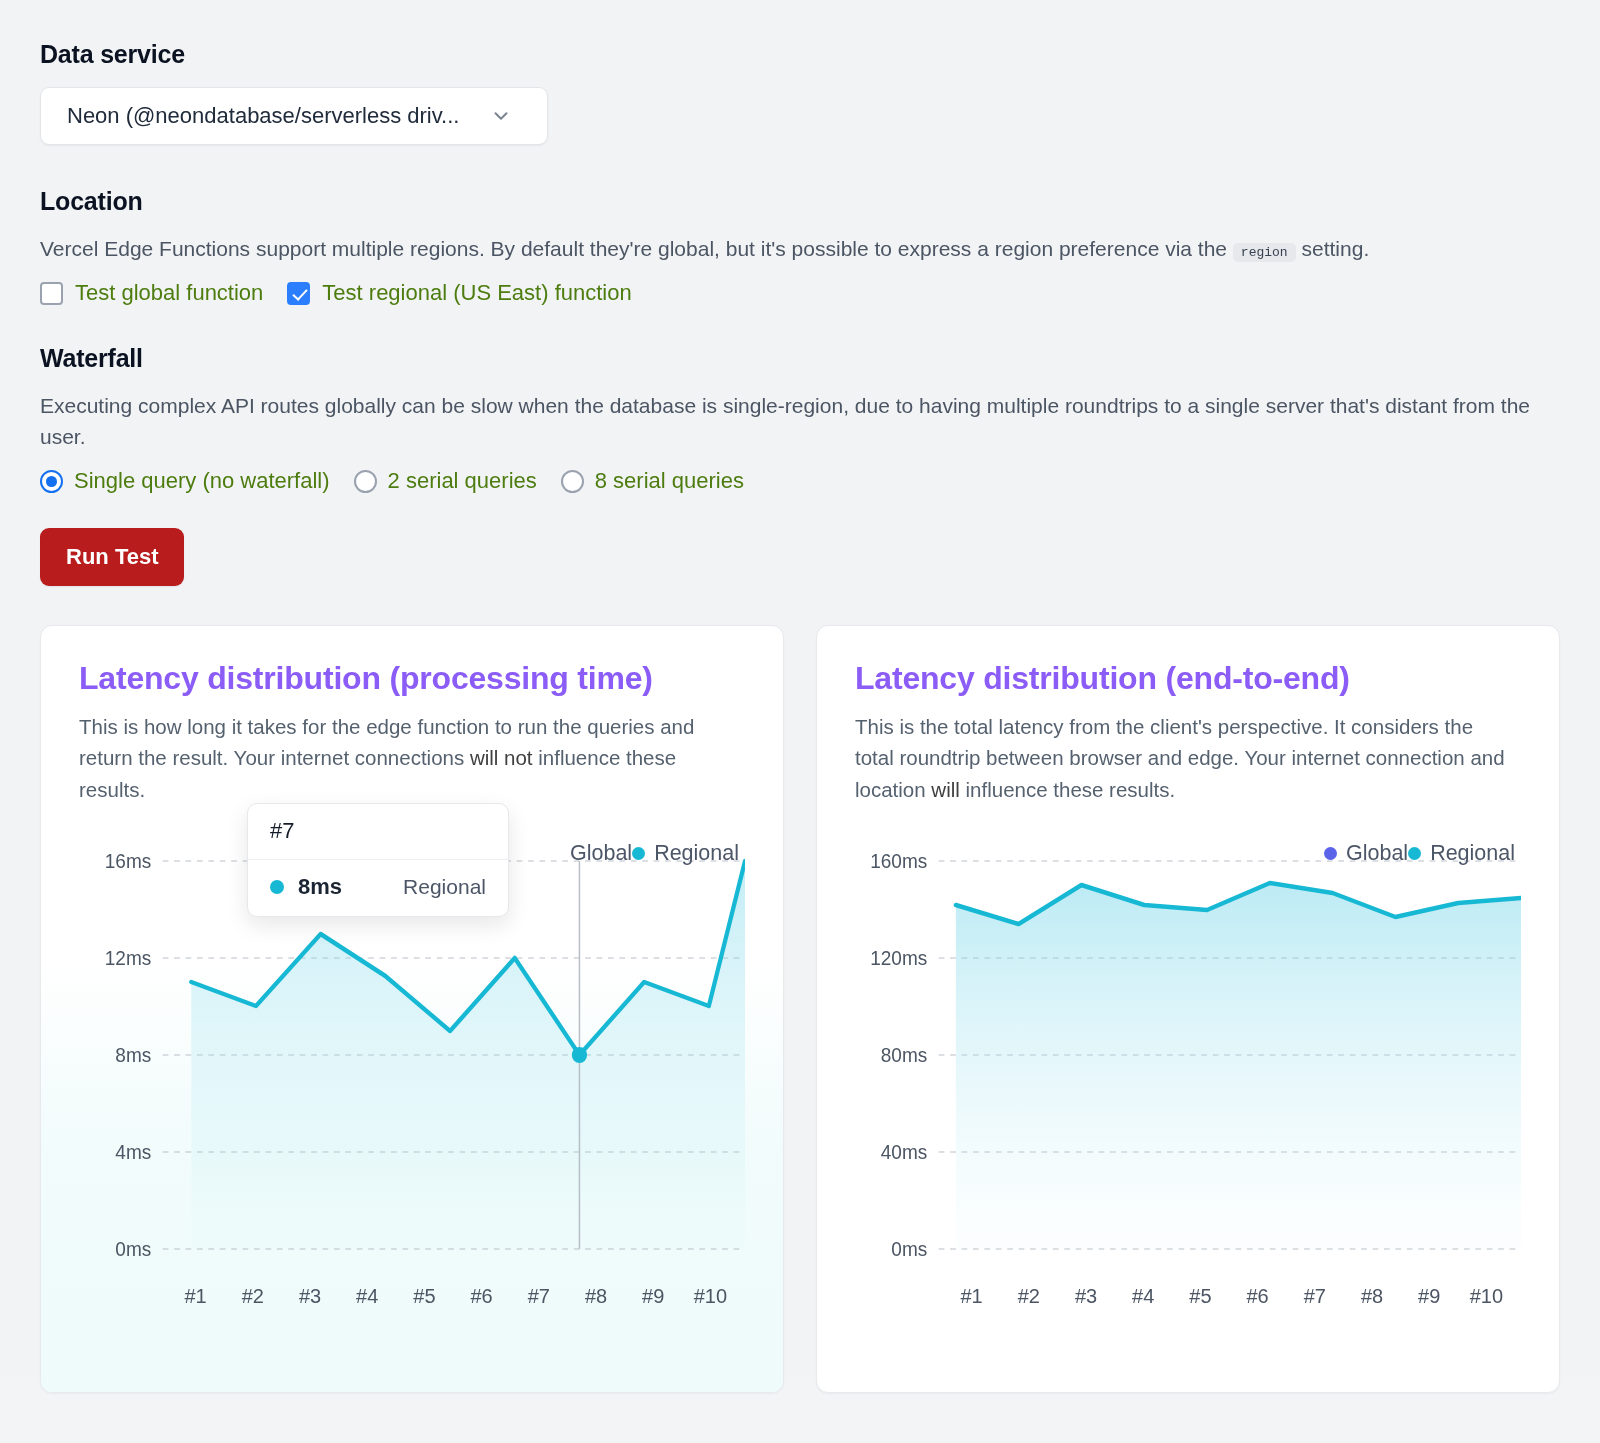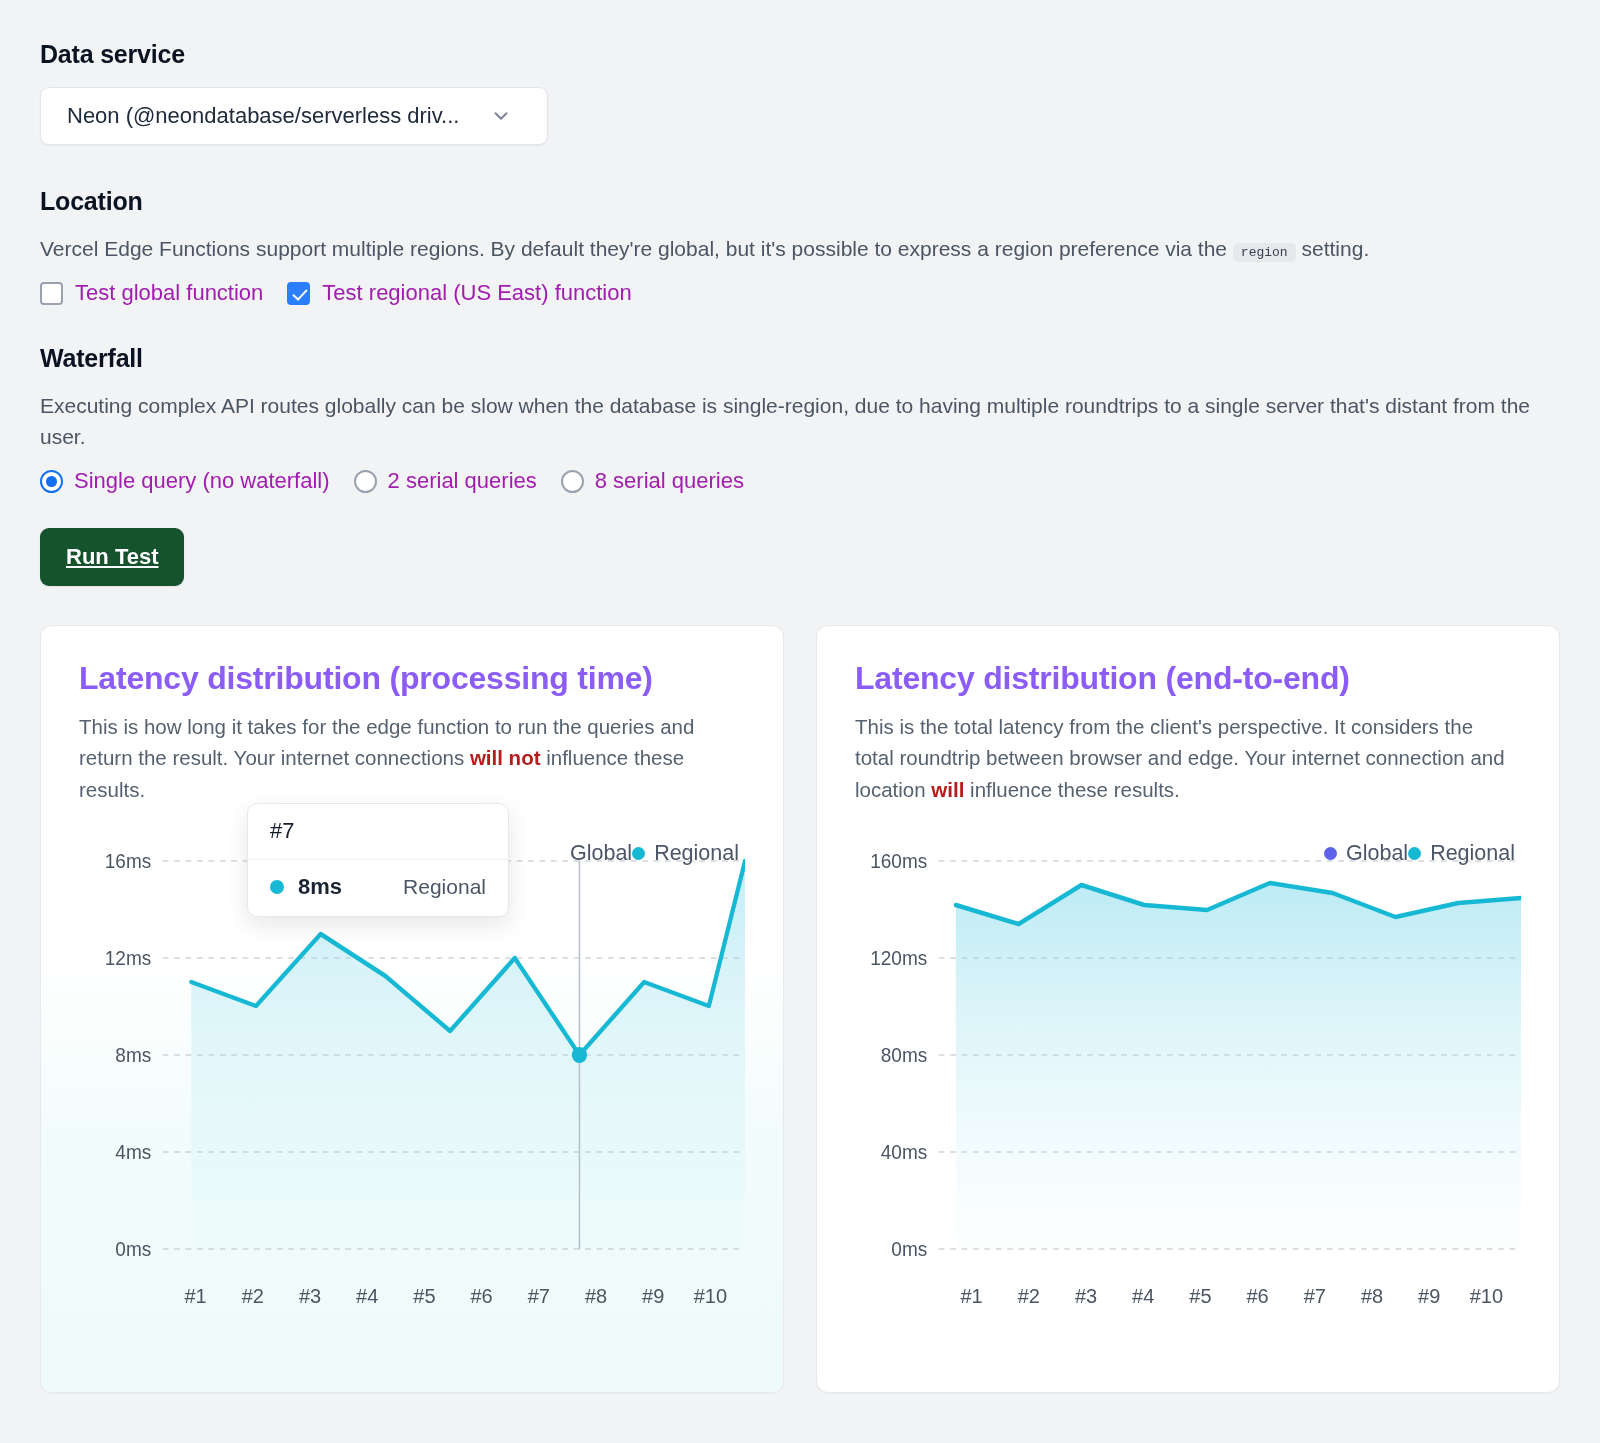--- a/index.html
+++ b/index.html
@@ -120,41 +120,40 @@
   .rb.checked::after {
     content: "";
     position: absolute;
     left: 4.2px; top: 4.2px;
     width: 10.6px; height: 10.6px;
     border-radius: 50%;
     background: #1470ef;
   }
   .opt-label {
     font-size: 22px;
-    color: #a21caf;
+    color: #4d7c0f;
     white-space: nowrap;
   }
 
   
   .run-btn {
     display: inline-flex;
     align-items: center;
     justify-content: center;
     height: 58px;
     padding: 0 26px;
-    background: #14532d;
+    background: #b91c1c;
     color: #ffffff;
     font-size: 22px;
     font-weight: bold;
     border: none;
     border-radius: 9px;
     cursor: pointer;
     margin-top: 28px;
     box-shadow: 0 1px 2px rgba(16,24,40,0.07);
-    text-decoration: underline;
   }
 
   
   .cards {
     display: flex;
     gap: 32px;
     margin-top: 39px;
   }
   .card {
     position: relative;
@@ -183,21 +182,21 @@
     margin: 0 0 14px 0;
     letter-spacing: -0.2px;
   }
   .card-desc {
     font-size: 20.5px;
     line-height: 1.52;
     color: #55616f;
     margin: 0;
     max-width: 660px;
   }
-  .card-desc b { color: #b91c1c; font-weight: bold; }
+  .card-desc b { color: #404040; font-weight: normal; }
 
   
   .chart-block {
     position: relative;
     margin-top: 26px;
     height: 480px;
   }
   .legend {
     position: absolute;
     right: 6px;

